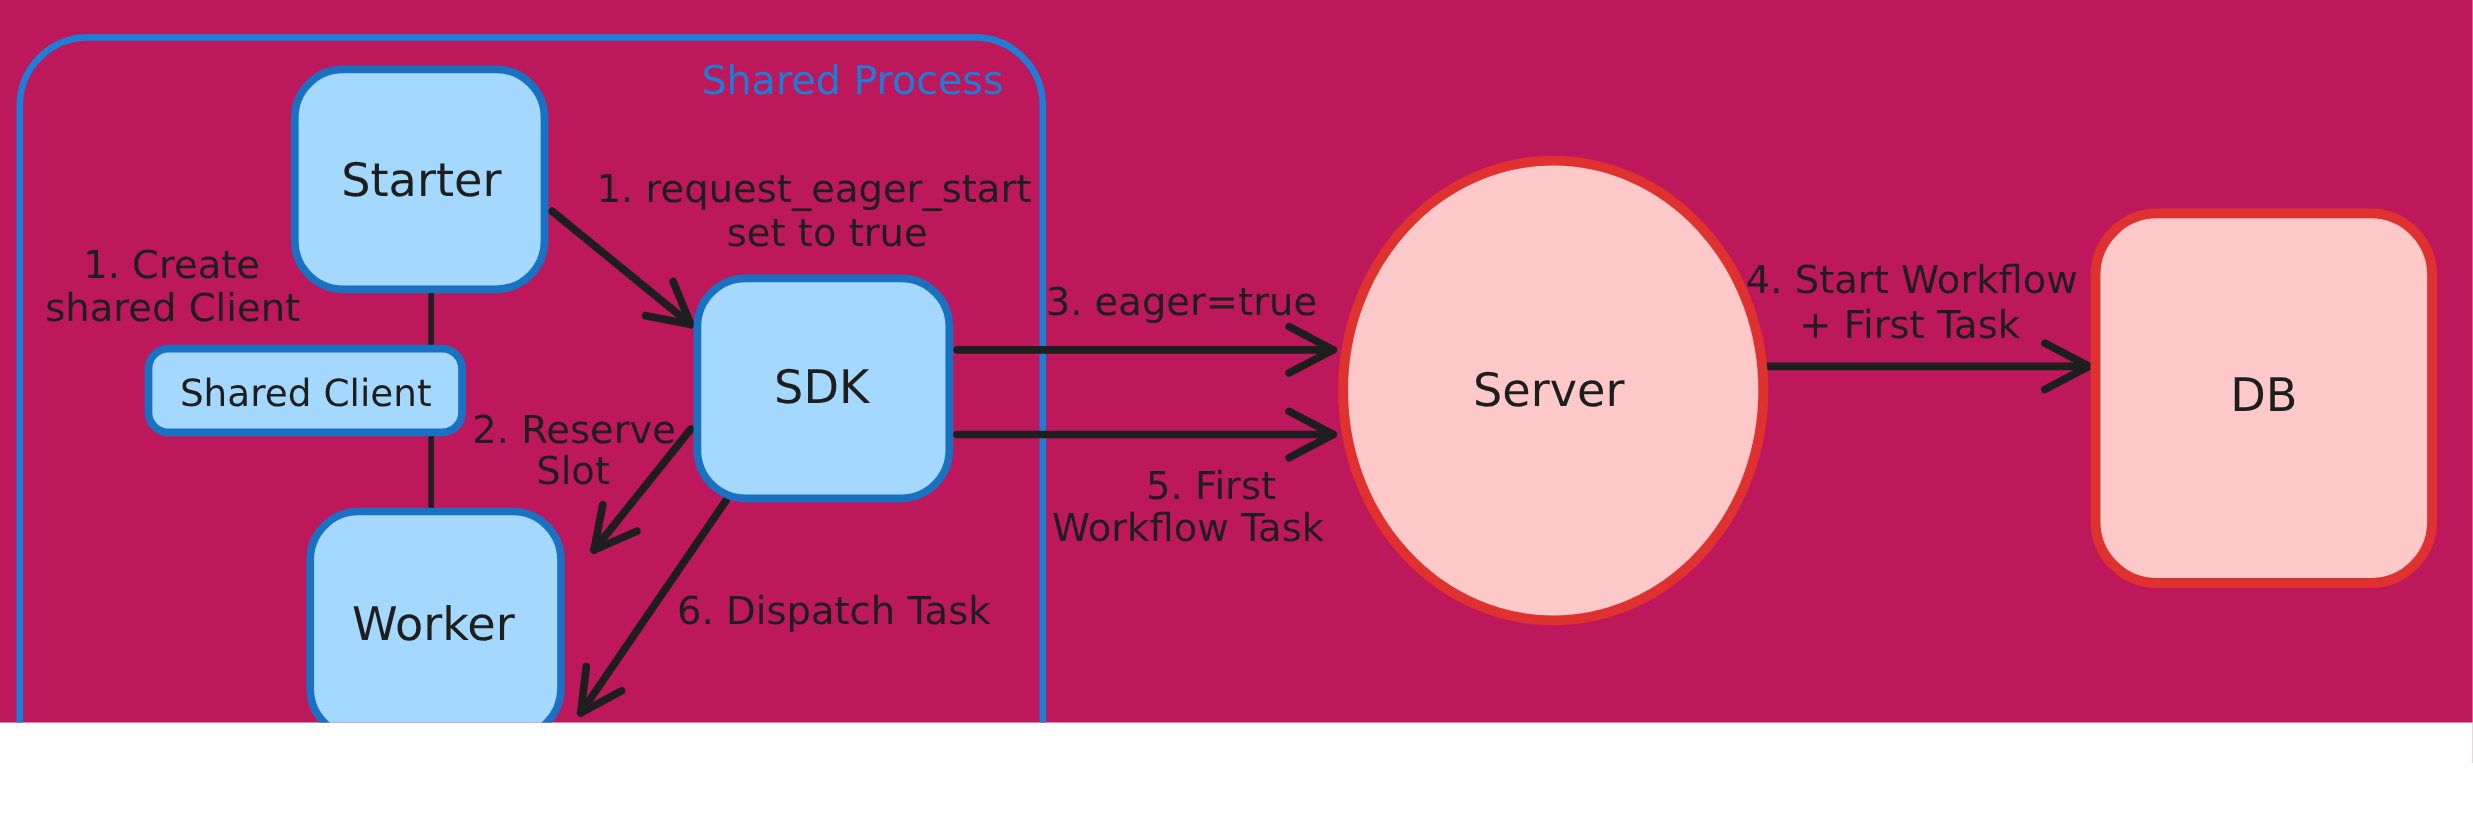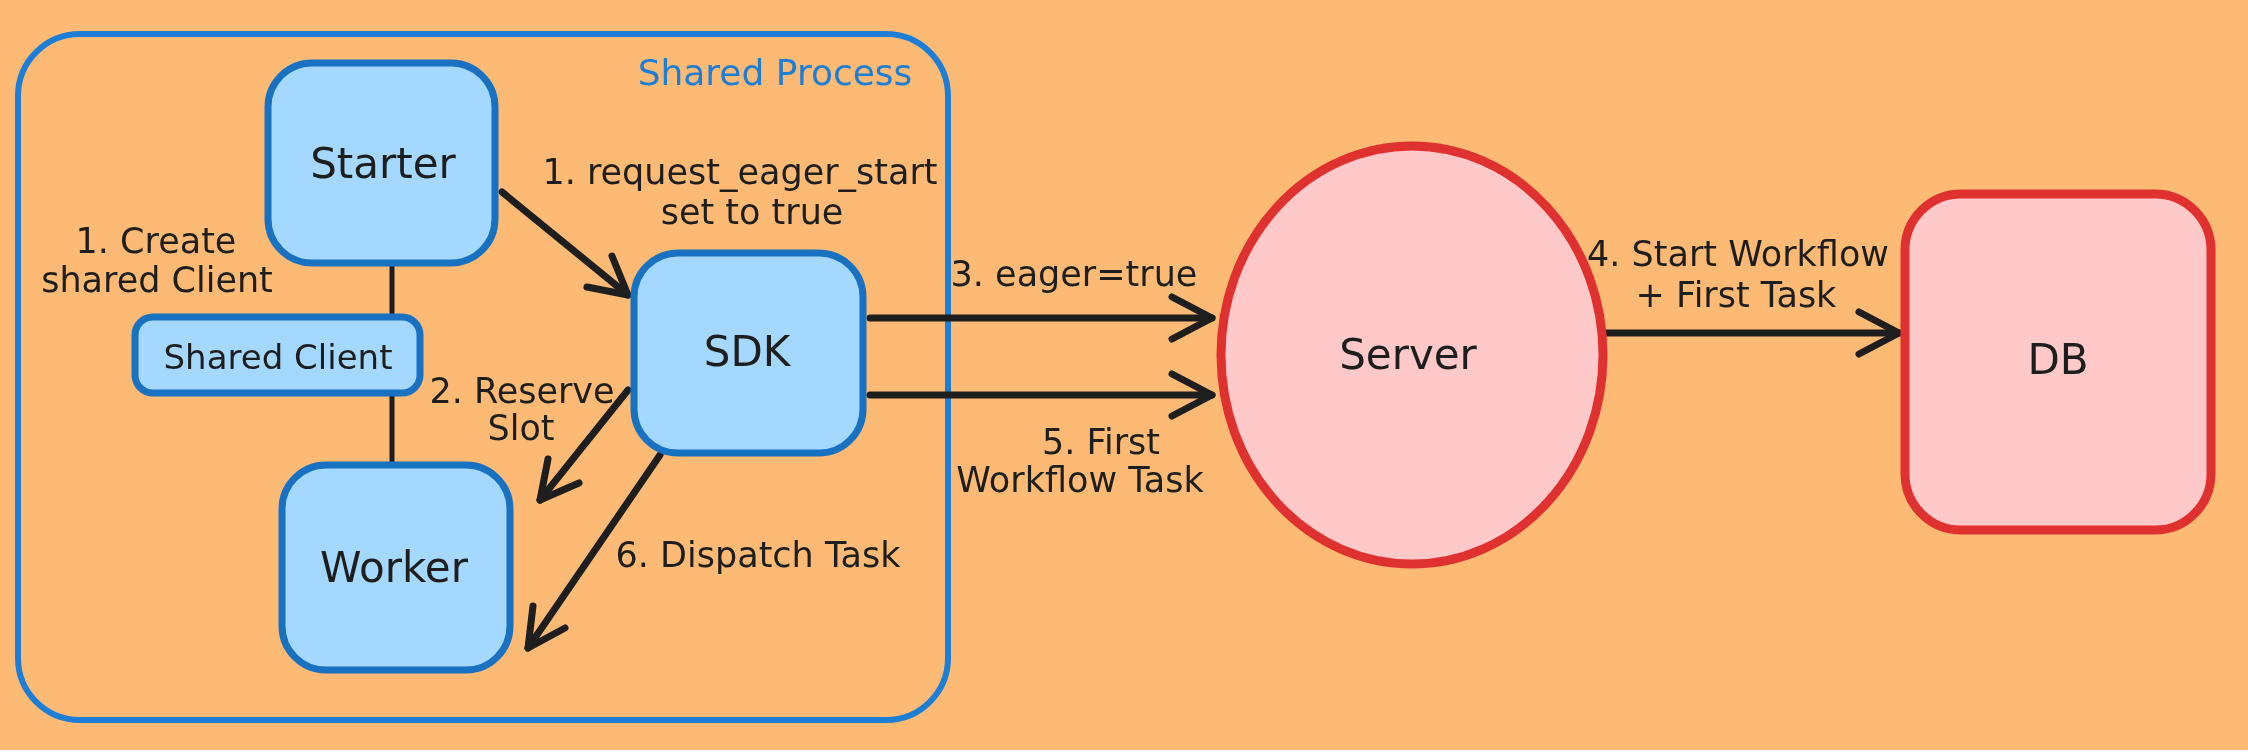--- a/index.html
+++ b/index.html
@@ -3,22 +3,22 @@
 <meta charset="utf-8">
 <style>
   html, body {
     margin: 0;
     padding: 0;
     background: #ffffff;
   }
   .canvas {
     position: relative;
     width: 2248px;
-    height: 750px;
-    background: #fdba74;
+    height: 657px;
+    background: #be185d;
     overflow: hidden;
   }
   svg { display: block; }
 
   .node-box {
     fill: var(--blue-fill);
     stroke: var(--blue-stroke);
     stroke-width: 7;
   }
   .container-box {

